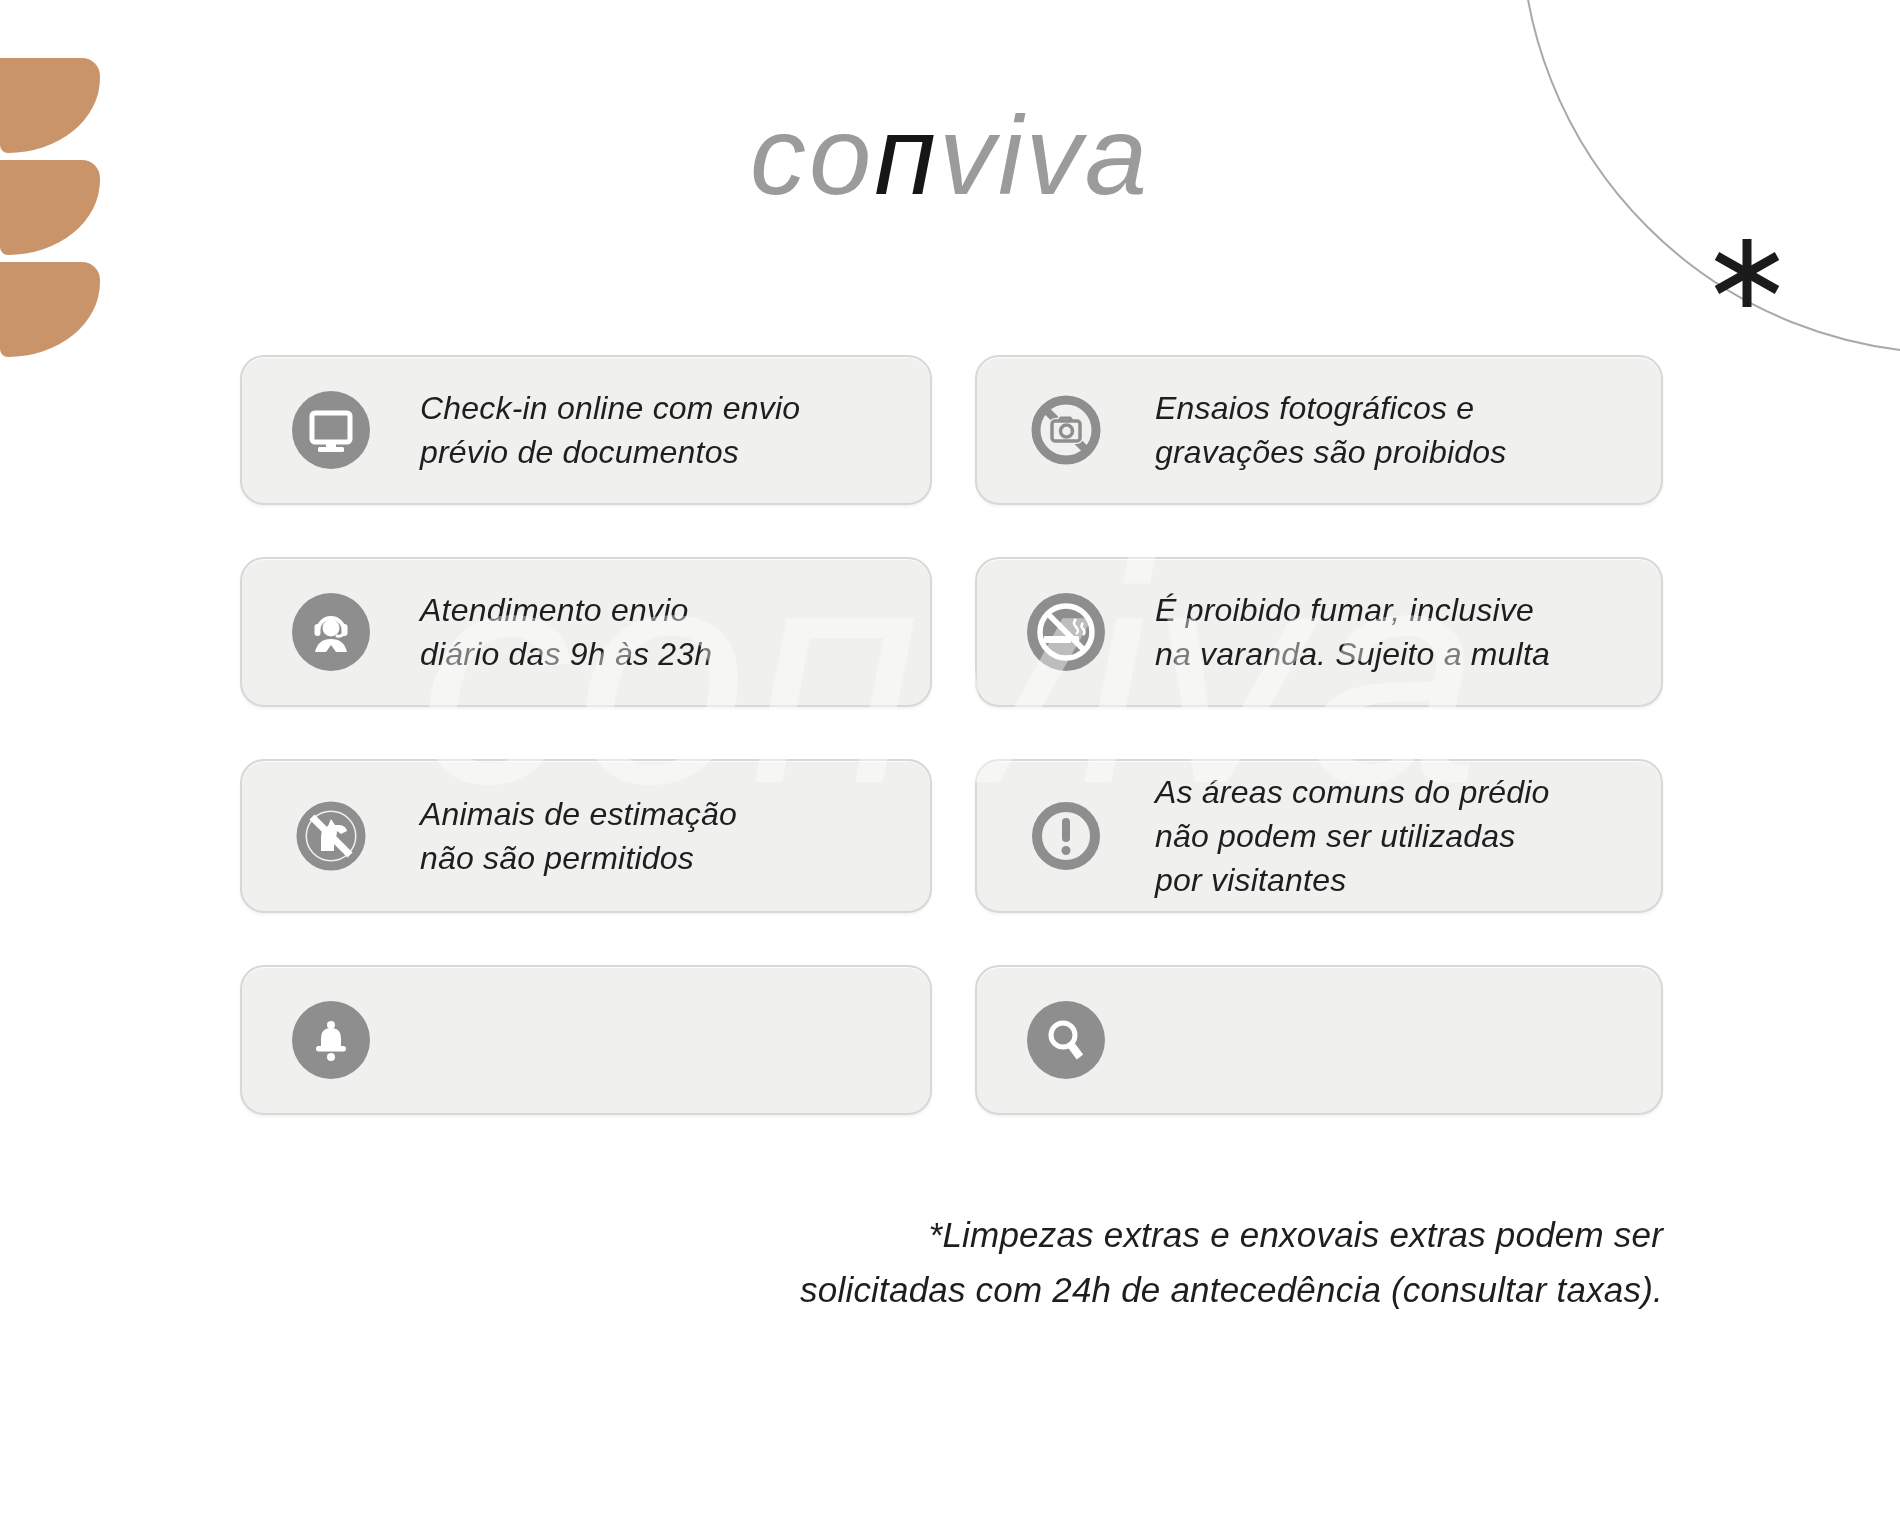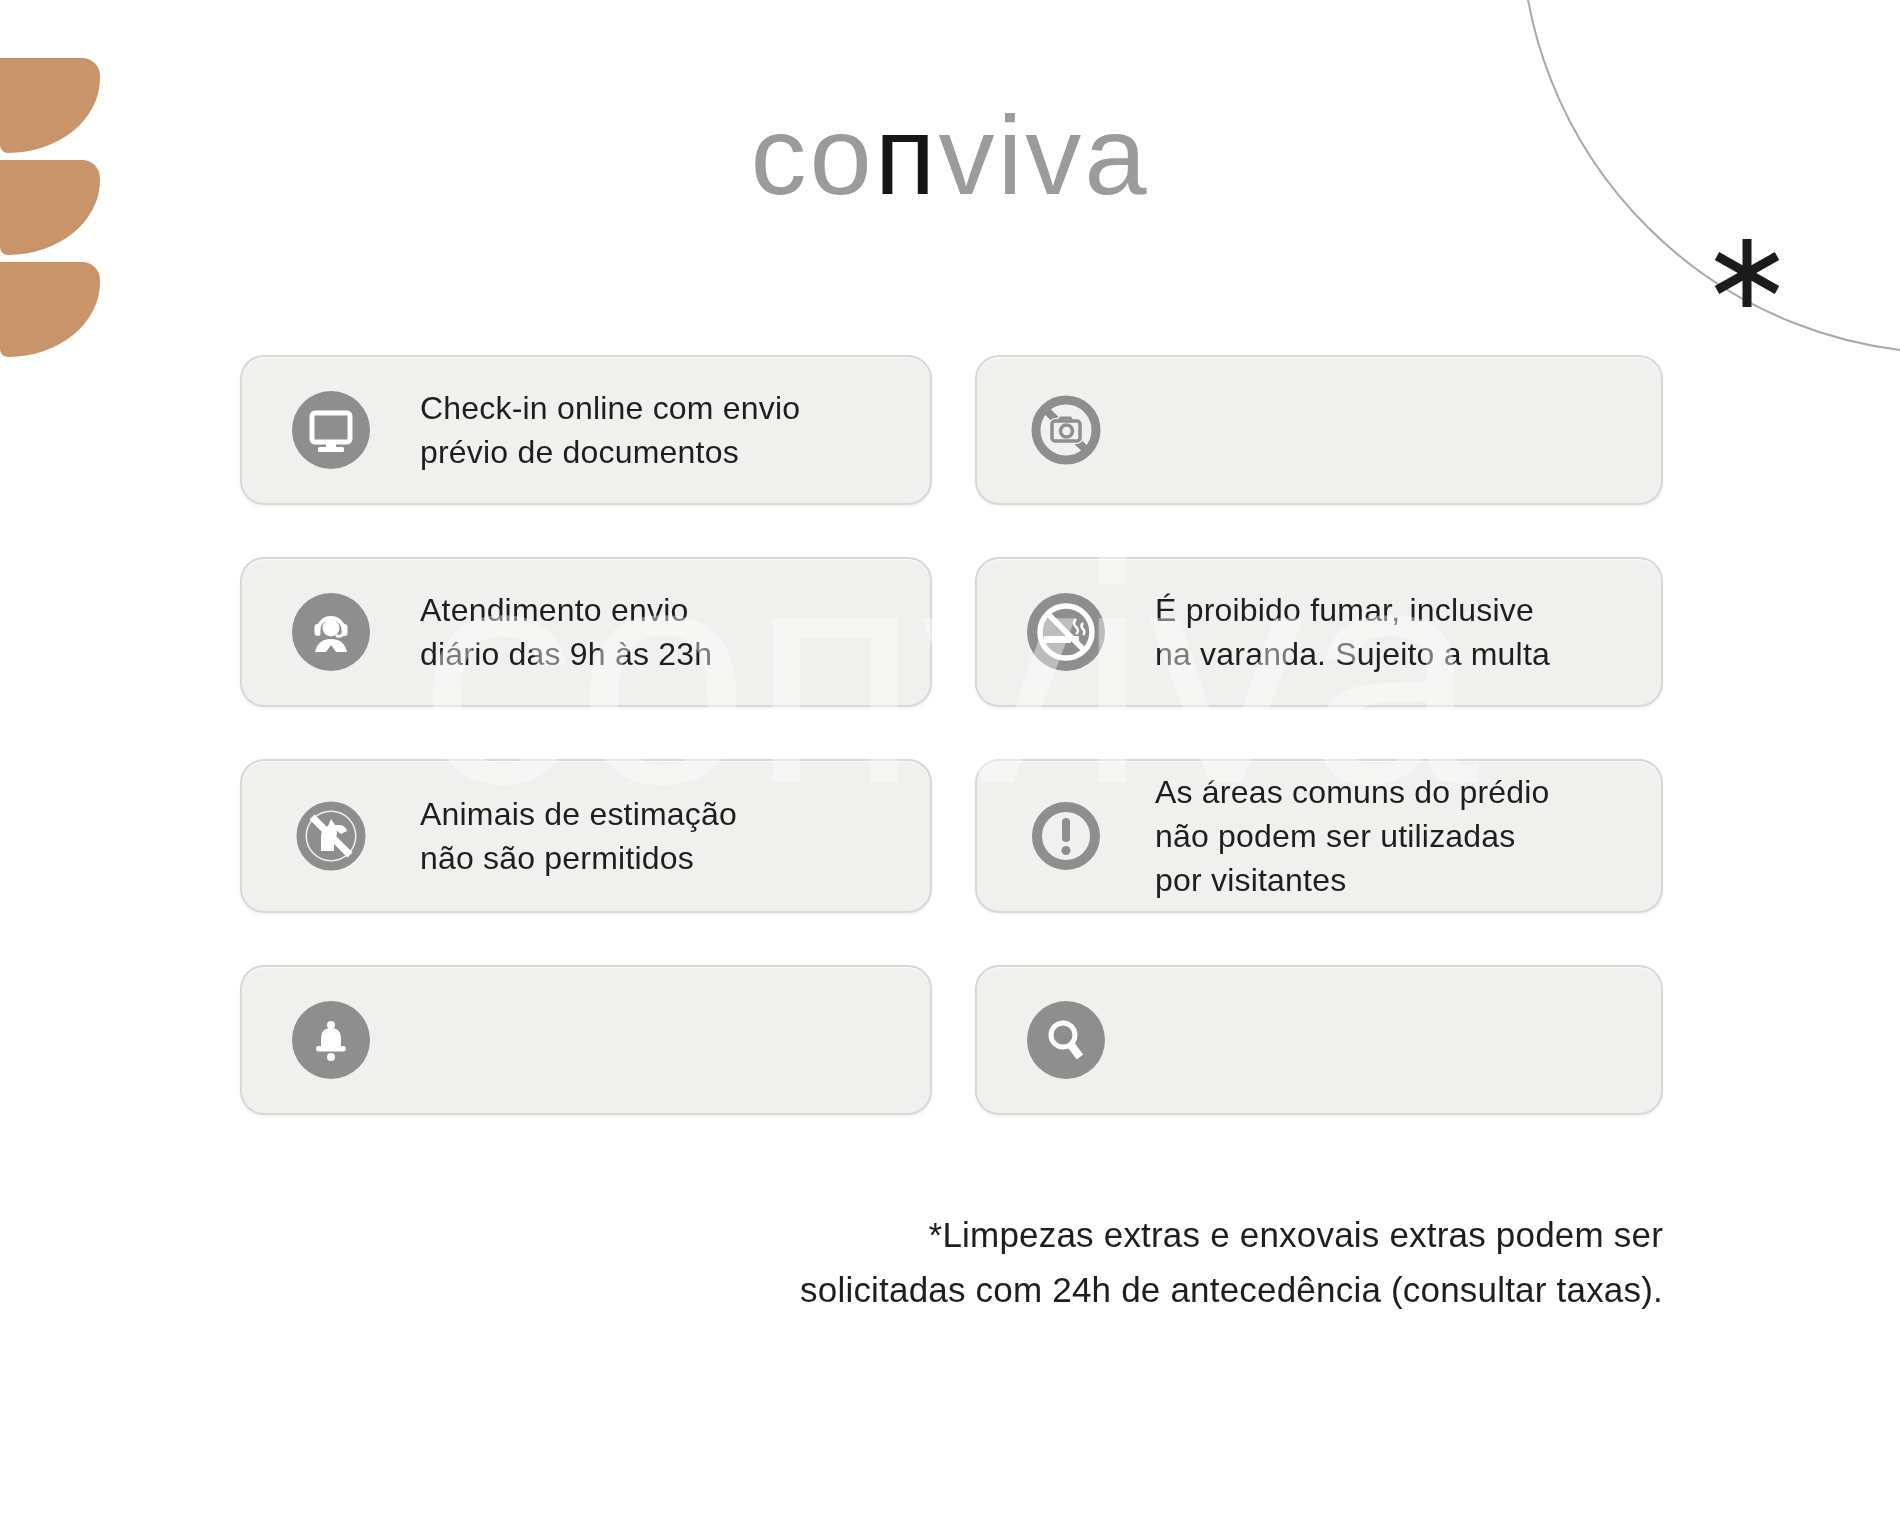--- a/index.html
+++ b/index.html
@@ -1,21 +1,21 @@
 <!DOCTYPE html>
 <html><head>
 <meta charset="utf-8">
 <style>
   :root{
     --petal:#c9946a; --icon-gray:#8e8e8e; --card-bg:#f0f0ef; --card-border:#d8d8d6;
     --text:#1e1e1e; --logo-gray:#9b9b9b; --logo-dark:#161616; --arc:#a9a9a9;
   }
   html,body{margin:0;padding:0;}
   body{font-family:"Liberation Sans", sans-serif; background:#fff;}
-  .page{position:relative; width:1900px; height:1324px; background:#fff; overflow:hidden;}
+  .page{position:relative; width:1900px; height:1324px; background:#fff; overflow:hidden;font-style:italic;}
 
   
   .petal{position:absolute; left:0; width:100px; height:95px; background:var(--petal);
          border-radius:0 18px 92px 8px / 0 18px 75px 8px;}
   .petal.p1{top:58px;} .petal.p2{top:160px;} .petal.p3{top:262px;}
 
   
   .arc-circle{position:absolute; left:1520px; top:-510px; width:860px; height:860px;
               border:2px solid var(--arc); border-radius:50%;}
 
@@ -89,20 +89,24 @@
           <svg viewBox="0 0 78 78">
       <circle cx="39" cy="39" r="30" fill="none" stroke="#8e8e8e" stroke-width="9"></circle>
       <line x1="20" y1="20" x2="58" y2="58" stroke="#8e8e8e" stroke-width="8"></line>
       <path d="M31,31 l3,-4 h9 l3,4" fill="#f0f0ef" stroke="#f0f0ef" stroke-width="6"></path>
       <rect x="25" y="30" width="28" height="20" rx="3" fill="#f0f0ef" stroke="#f0f0ef" stroke-width="6"></rect>
       <path d="M31,31 l3,-4 h9 l3,4" fill="none" stroke="#8e8e8e" stroke-width="3"></path>
       <rect x="25" y="30" width="28" height="20" rx="3" fill="#f0f0ef" stroke="#8e8e8e" stroke-width="3.5"></rect>
       <circle cx="39.5" cy="40" r="6" fill="none" stroke="#8e8e8e" stroke-width="3.5"></circle>
     </svg>
         </span>
+    <div class="card-text">
+          <div>Ensaios fotográficos e</div>
+          <div>gravações são proibidos</div>
+        </div>
   </div>
 
   <div class="card">
     <span class="card-icon">
           <svg viewBox="0 0 78 78">
       <circle cx="39" cy="39" r="39" fill="#8e8e8e"></circle>
       <path d="M26,38 a13,13 0 1 1 26,0" fill="none" stroke="#fff" stroke-width="4"></path>
       <rect x="22.5" y="31" width="6" height="12" rx="3" fill="#fff"></rect>
       <rect x="49.5" y="31" width="6" height="12" rx="3" fill="#fff"></rect>
       <circle cx="39" cy="35" r="8.5" fill="#fff"></circle>

